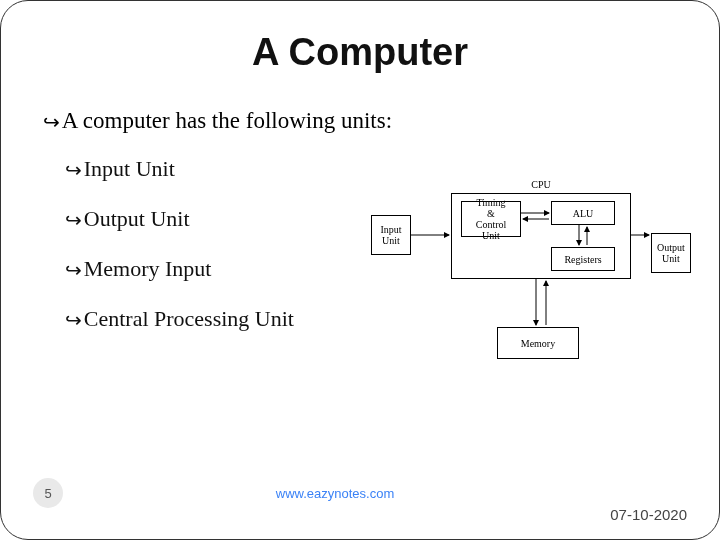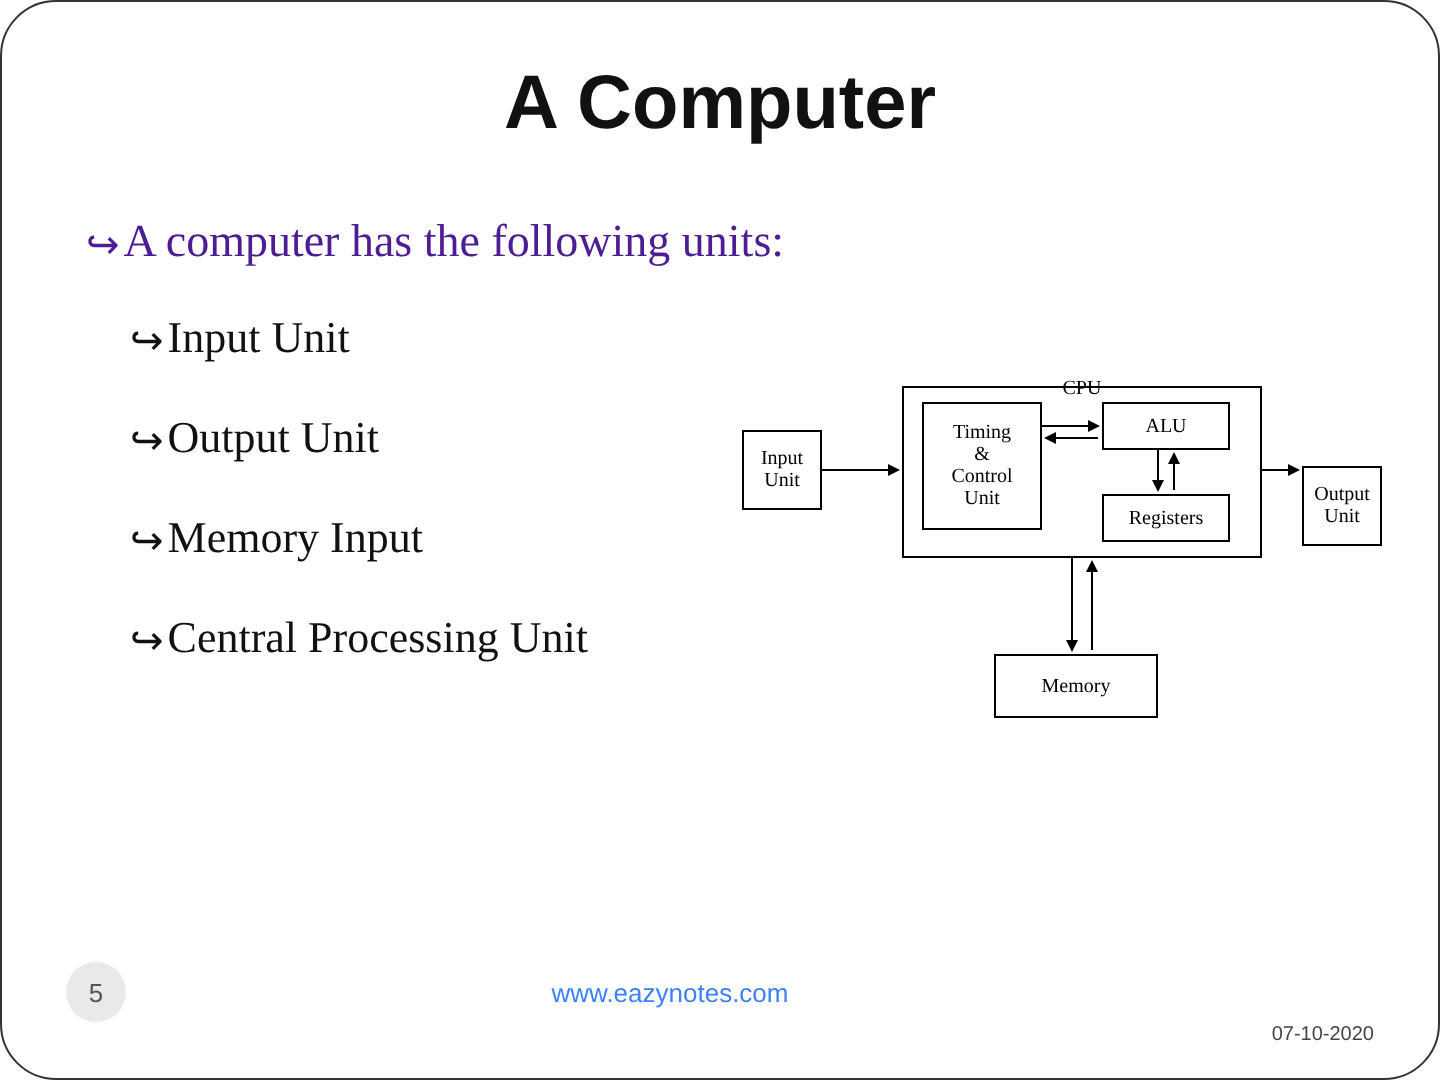--- a/index.html
+++ b/index.html
@@ -13,21 +13,21 @@
     text-align: center;
     font-family: Arial, Helvetica, sans-serif;
     font-weight: 700;
     font-size: 38px;
     color: #111;
     margin-top: 6px;
     margin-bottom: 34px;
   }
   .intro {
     font-size: 23px;
-    color: #4c1d95;
+    color: #000000;
     margin-left: 6px;
     margin-bottom: 22px;
   }
   .bullet-arrow {
     display: inline-block;
     font-family: "Lucida Handwriting", "Segoe Script", cursive;
     font-size: 20px;
     margin-right: 2px;
     position: relative;
     top: 1px;
@@ -79,21 +79,21 @@
   .slide-number {
     width: 30px; height: 30px;
     border-radius: 50%;
     background: #e9e9e9;
     color: #555;
     display: flex; align-items: center; justify-content: center;
     font-family: Arial, sans-serif;
     font-size: 13px;
   }
   .footer-center { flex: 1; text-align: center; font-family: Arial, sans-serif; color: #3b82f6; font-size: 13px;}
-  .footer-right { font-family: Arial, sans-serif; color: #444; font-size: 10px; min-width: 80px; text-align: right; margin-top: 43px;}
+  .footer-right { font-family: Arial, sans-serif; color: #444; font-size: 15px; min-width: 80px; text-align: right; margin-top: 43px;}
   svg.connectors { position: absolute; top: 0; left: 0; width: 320px; height: 190px; }
 </style>
 </head>
 <body>
 
 <div class="slide">
 
   <h1 class="title">A Computer</h1>
 
   <div class="intro">
@@ -111,23 +111,23 @@
       <span class="bullet-arrow">↪</span><span>Memory Input</span>
     </div>
     <div class="sub-item">
       <span class="bullet-arrow">↪</span><span>Central Processing Unit</span>
     </div>
   </div>
 
   <div class="diagram">
 
     <div class="dbox" style="left:80px; top:16px; width:180px; height:86px; padding:0;"></div>
-    <div class="dlabel" style="left:150px; top:12px; width:40px;">CPU</div>
+    <div class="dlabel" style="left:150px; top:2px; width:40px;">CPU</div>
 
-    <div class="dbox" style="left:90px; top:24px; width:60px; height:64px; white-space:pre-line;">Timing
+    <div class="dbox" style="left:90px; top:24px; width:60px; height:36px; white-space:pre-line;">Timing
 &amp;
 Control
 Unit</div>
 
     <div class="dbox" style="left:180px; top:24px; width:64px; height:24px;">ALU</div>
 
     <div class="dbox" style="left:180px; top:70px; width:64px; height:24px;">Registers</div>
 
     <div class="dbox" style="left:0px; top:38px; width:40px; height:40px; white-space:pre-line;">Input
 Unit</div>

